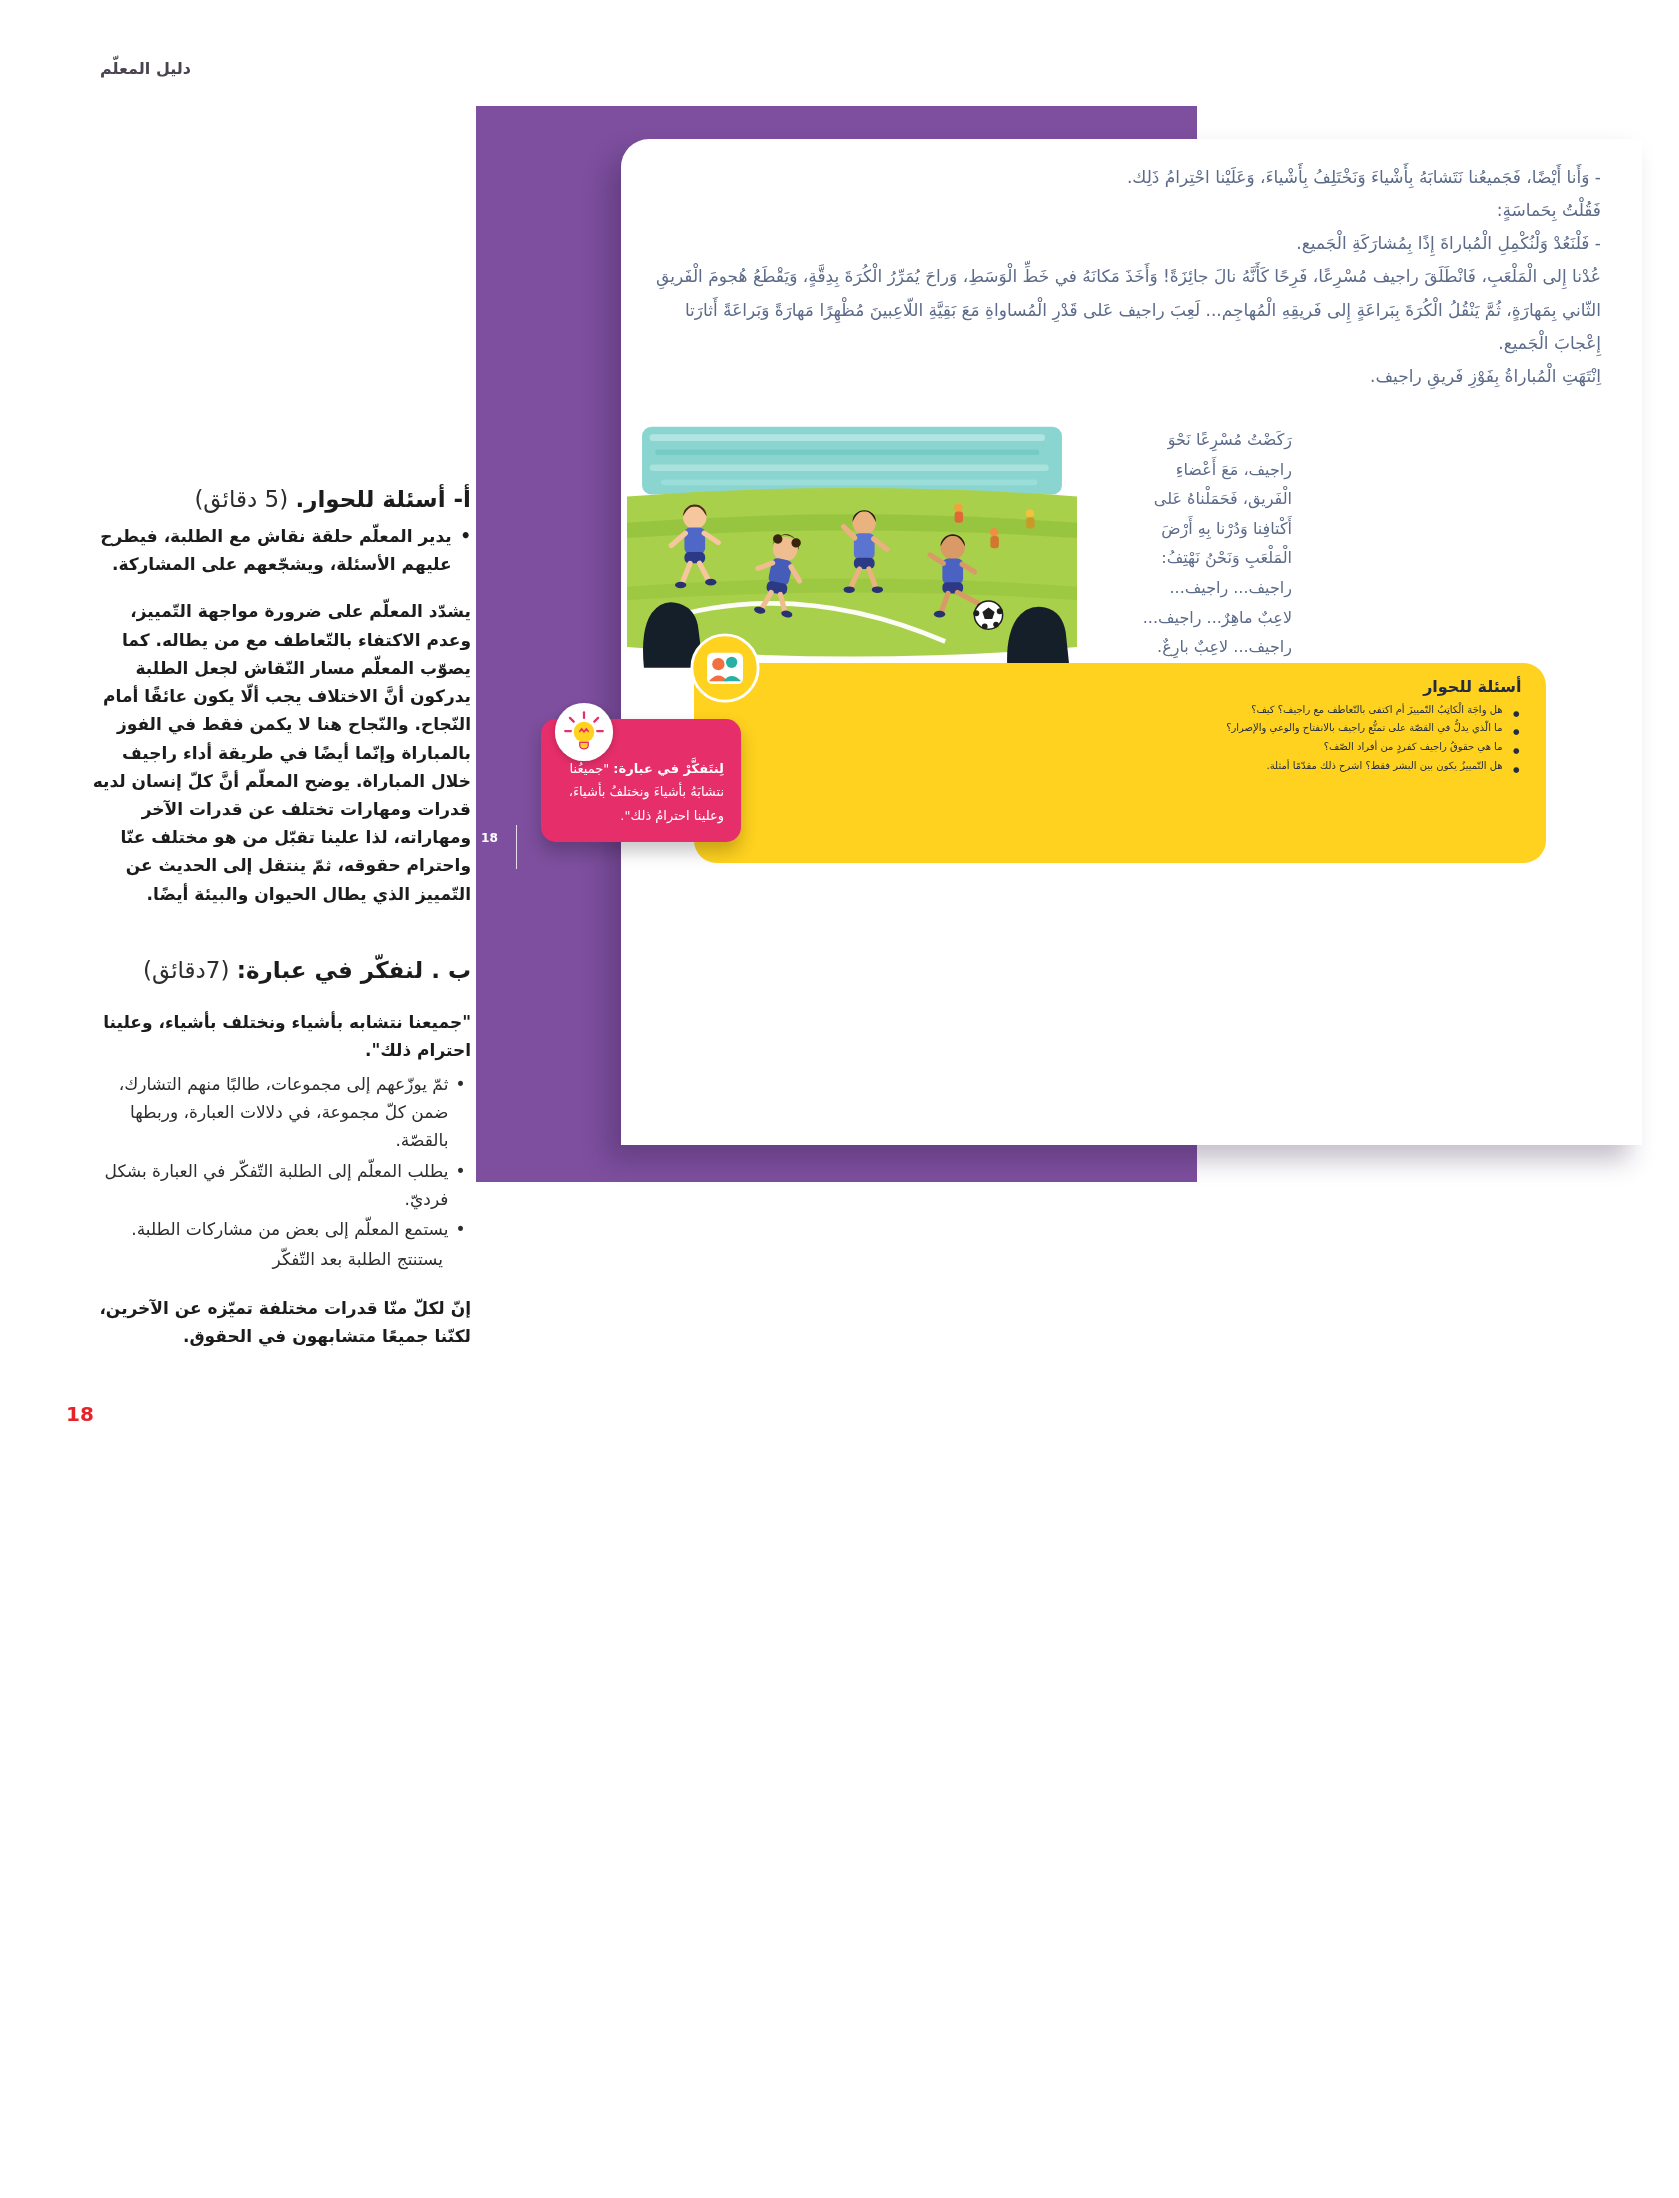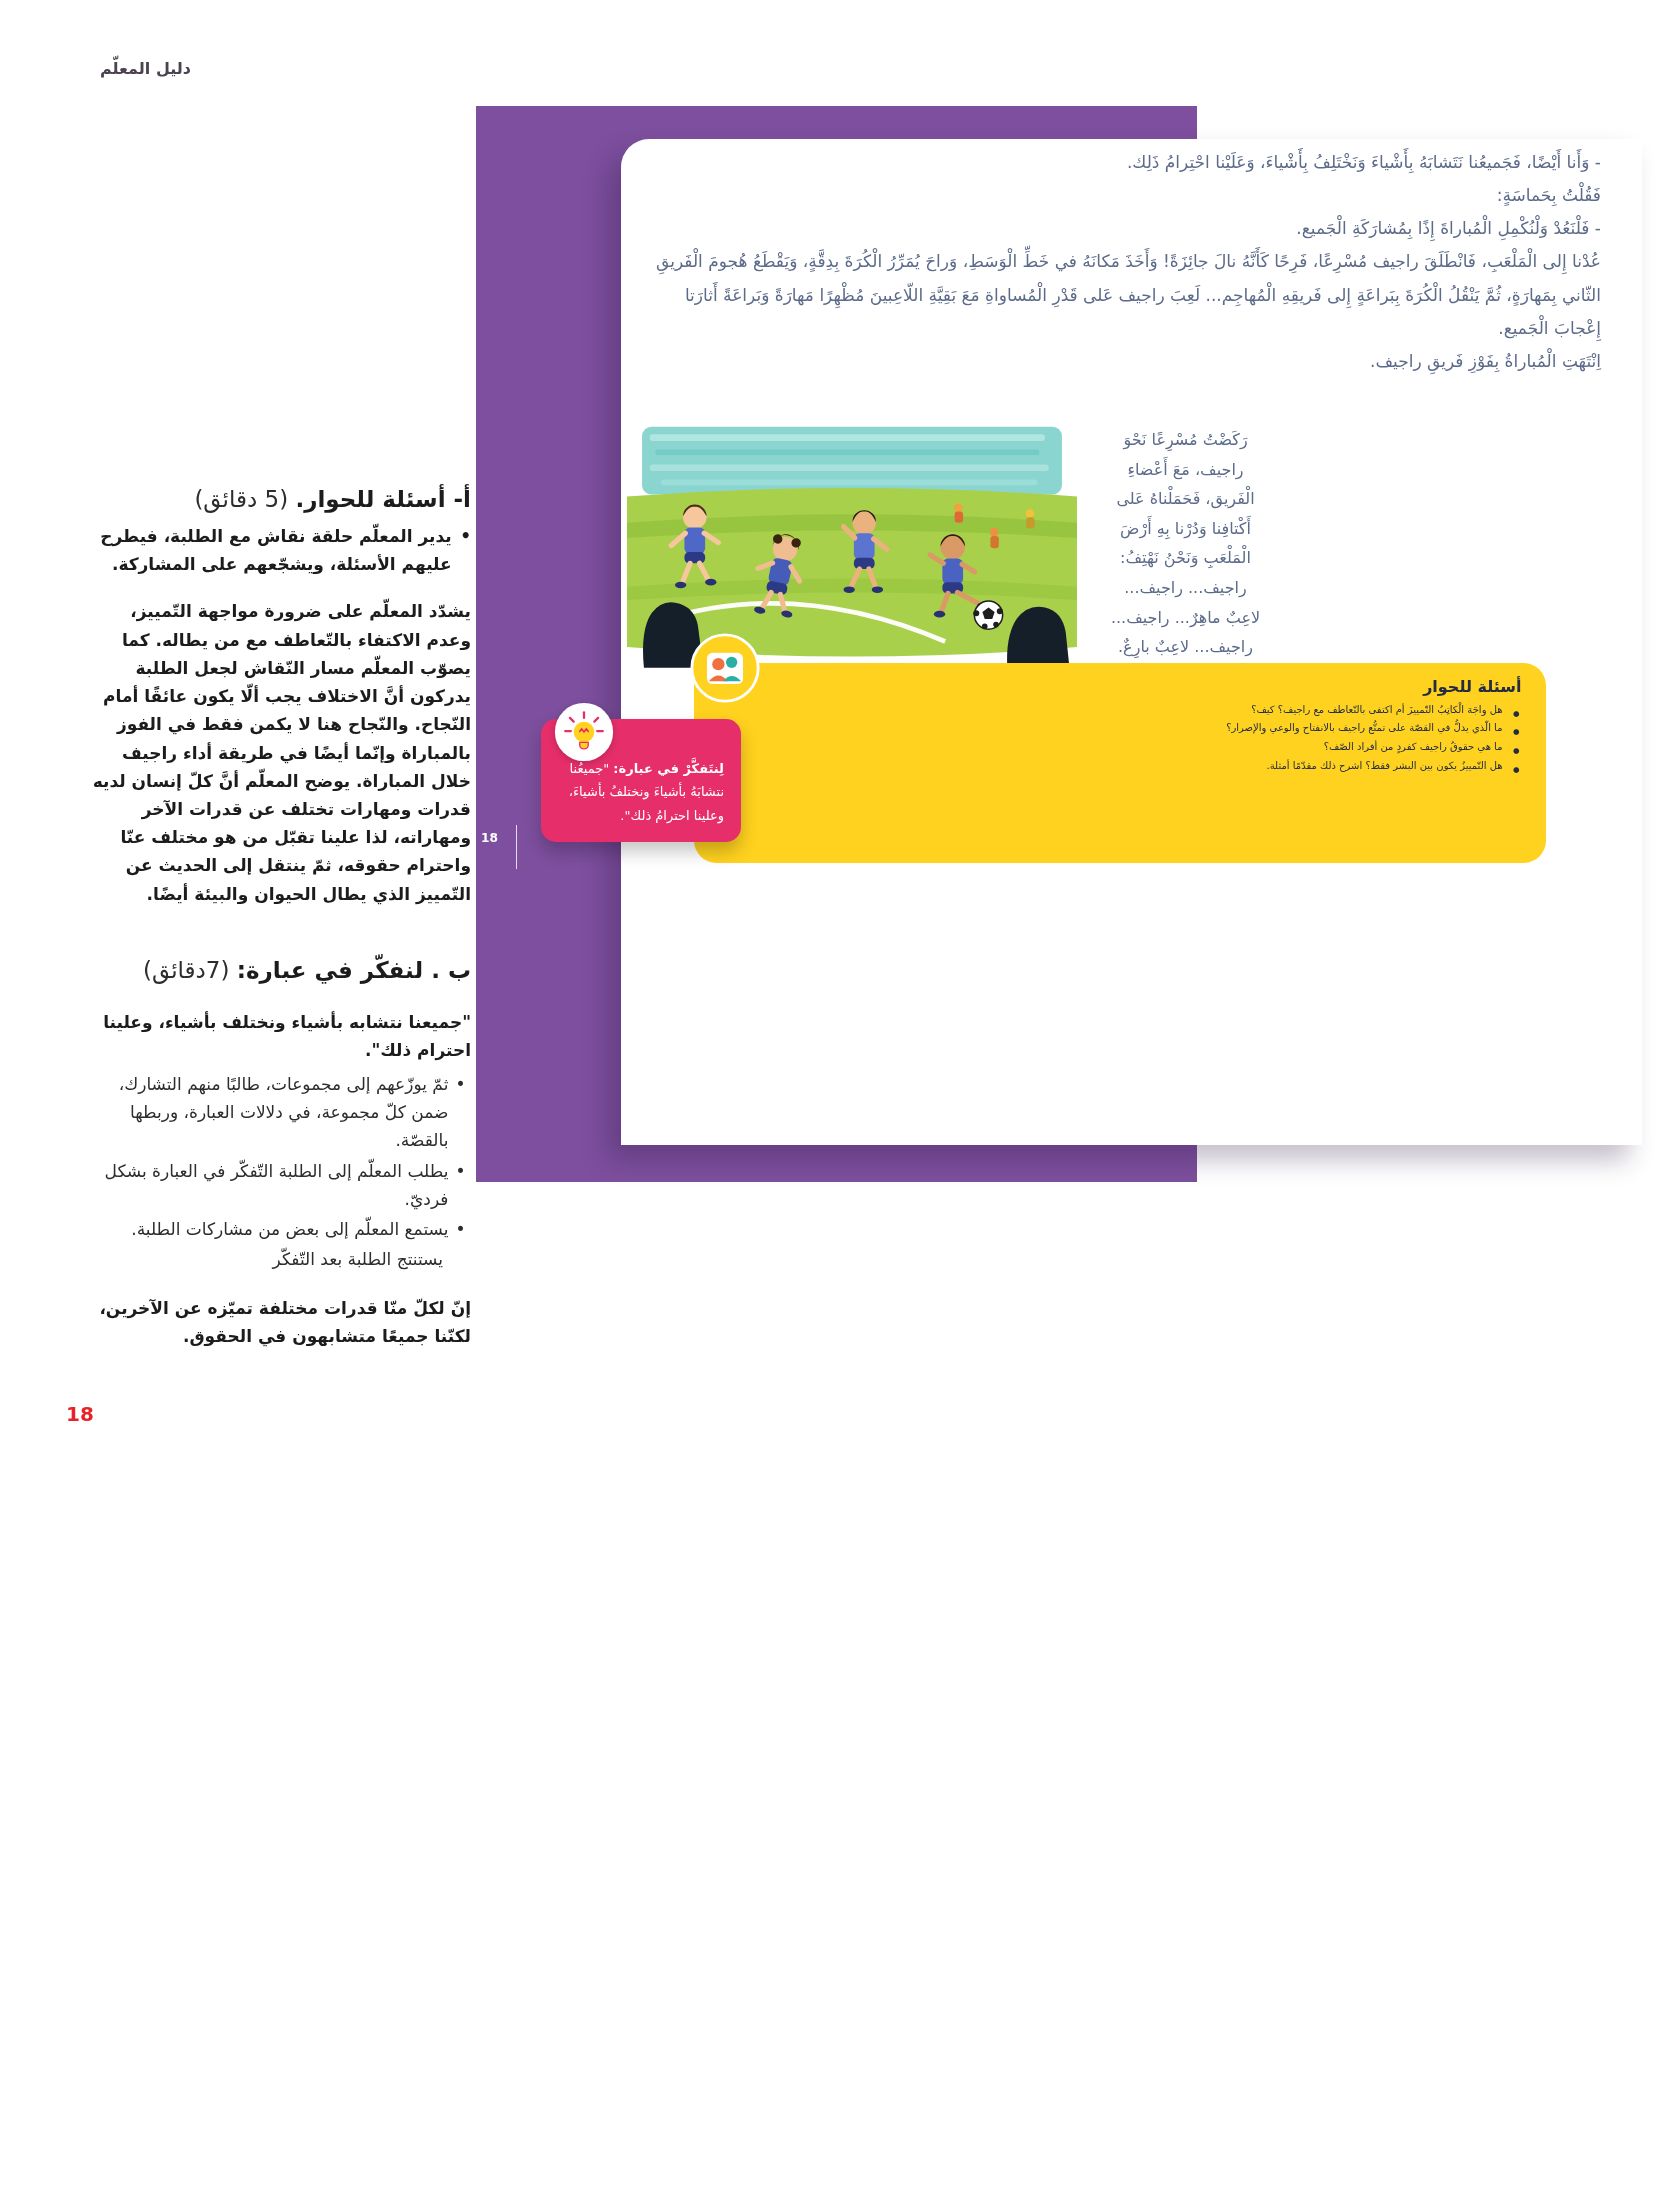--- a/index.html
+++ b/index.html
@@ -9,23 +9,23 @@
 
   .header-label { position:absolute; top:59px; left:100px; font-size:16px; font-weight:bold; color:#4b4350; direction:rtl; }
 
   .purple-panel { position:absolute; left:476px; top:106px; width:721px; height:1076px; background:var(--purple,#7d4f9e); z-index:1; }
   .panel-num { position:absolute; left:481px; top:831px; color:#ffffff; font-size:12.2px; font-weight:bold; z-index:6; }
   .panel-tick { position:absolute; left:516px; top:825px; width:0.9px; height:44px; background:rgba(255,255,255,.8); z-index:6; }
 
   .white-page { position:absolute; left:621px; top:139px; width:1021px; height:1006px; background:#ffffff;
                 border-top-left-radius:28px; box-shadow:-13px 15px 26px rgba(43,21,64,.28); z-index:2; }
 
-  .story-par { position:absolute; top:7px; right:41px; width:951px; direction:rtl; text-align:right;
+  .story-par { position:absolute; top:22px; right:41px; width:951px; direction:rtl; text-align:right;
                font-size:17px; line-height:1.95; color:var(--story-text,#5c6b8a); white-space:pre-line; }
-  .chant { position:absolute; top:286px; left:458px; width:213px; direction:rtl; text-align:center;
+  .chant { position:absolute; top:286px; left:458px; width:213px; direction:rtl; text-align:right;
            font-size:16px; line-height:1.85; color:var(--story-text,#5c6b8a); white-space:pre-line; }
   .illustration { position:absolute; left:5.6px; top:282px; width:450px; height:247px; }
   .illustration svg { display:block; width:100%; height:100%; }
 
   .yellow-box { position:absolute; left:73px; top:524px; width:852px; height:200px; background:var(--yellow,#ffd21f);
                 border-radius:22.6px; direction:rtl; padding:14px 24.5px 11.3px 113px; z-index:3; }
   .yellow-title { font-weight:bold; font-size:16px; color:#232c42; margin-bottom:4.7px; }
   .q-list { list-style:none; }
   .q-list li { position:relative; font-size:10px; line-height:1.87; color:#232c42; padding-right:19px; }
   .q-list li::before { content:"●"; position:absolute; right:1.9px; top:0; font-size:7.5px; line-height:26px; color:#232c42; }

